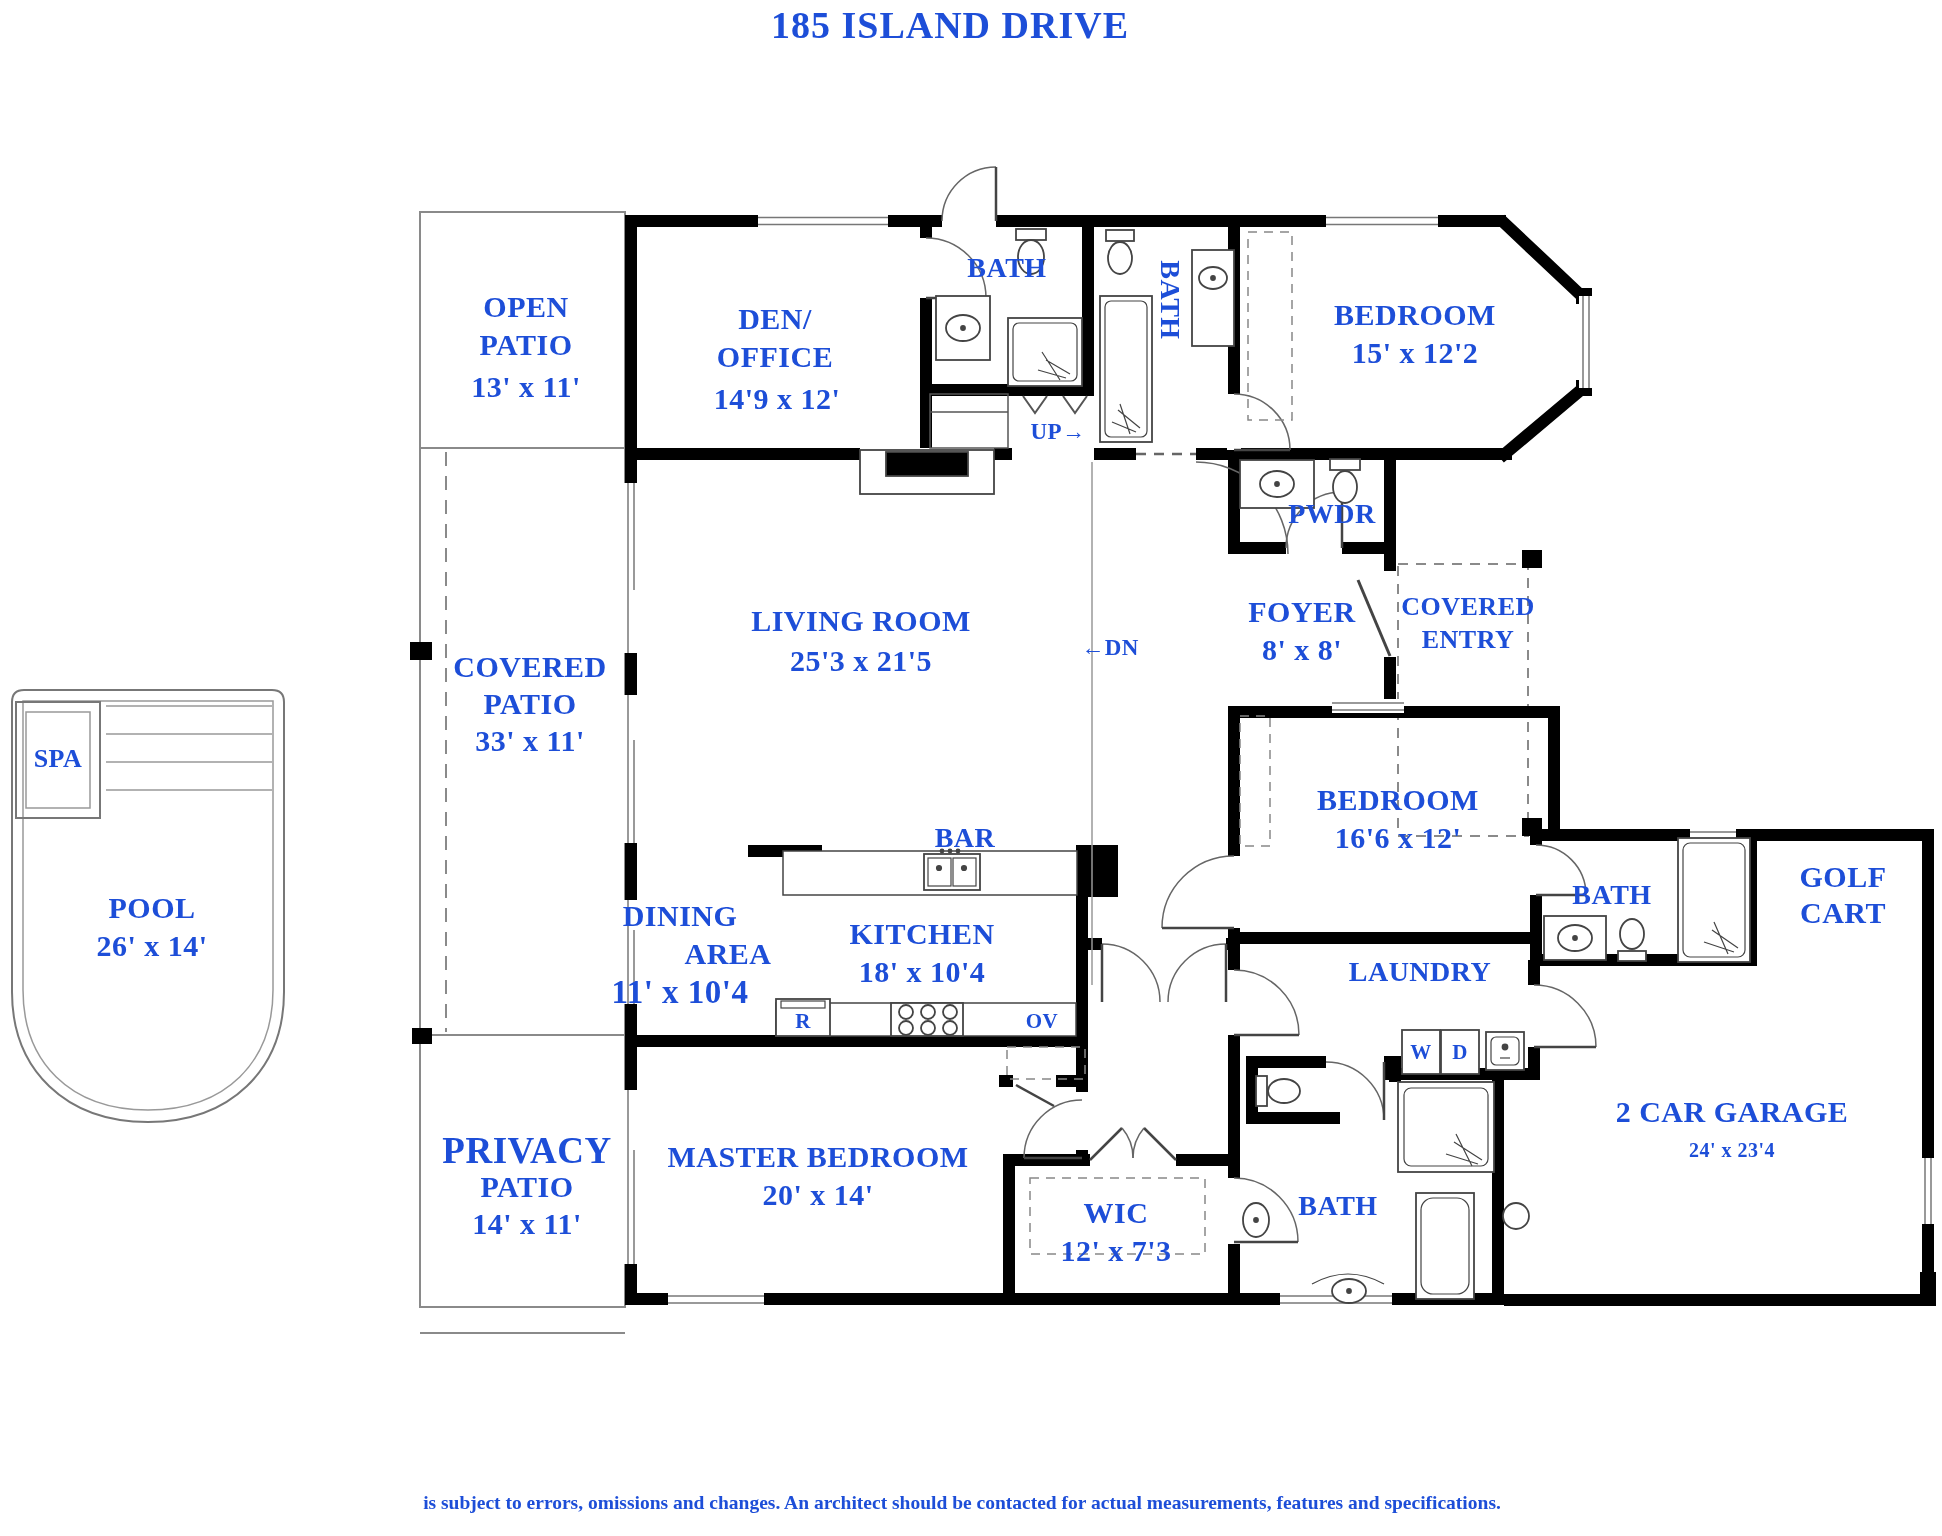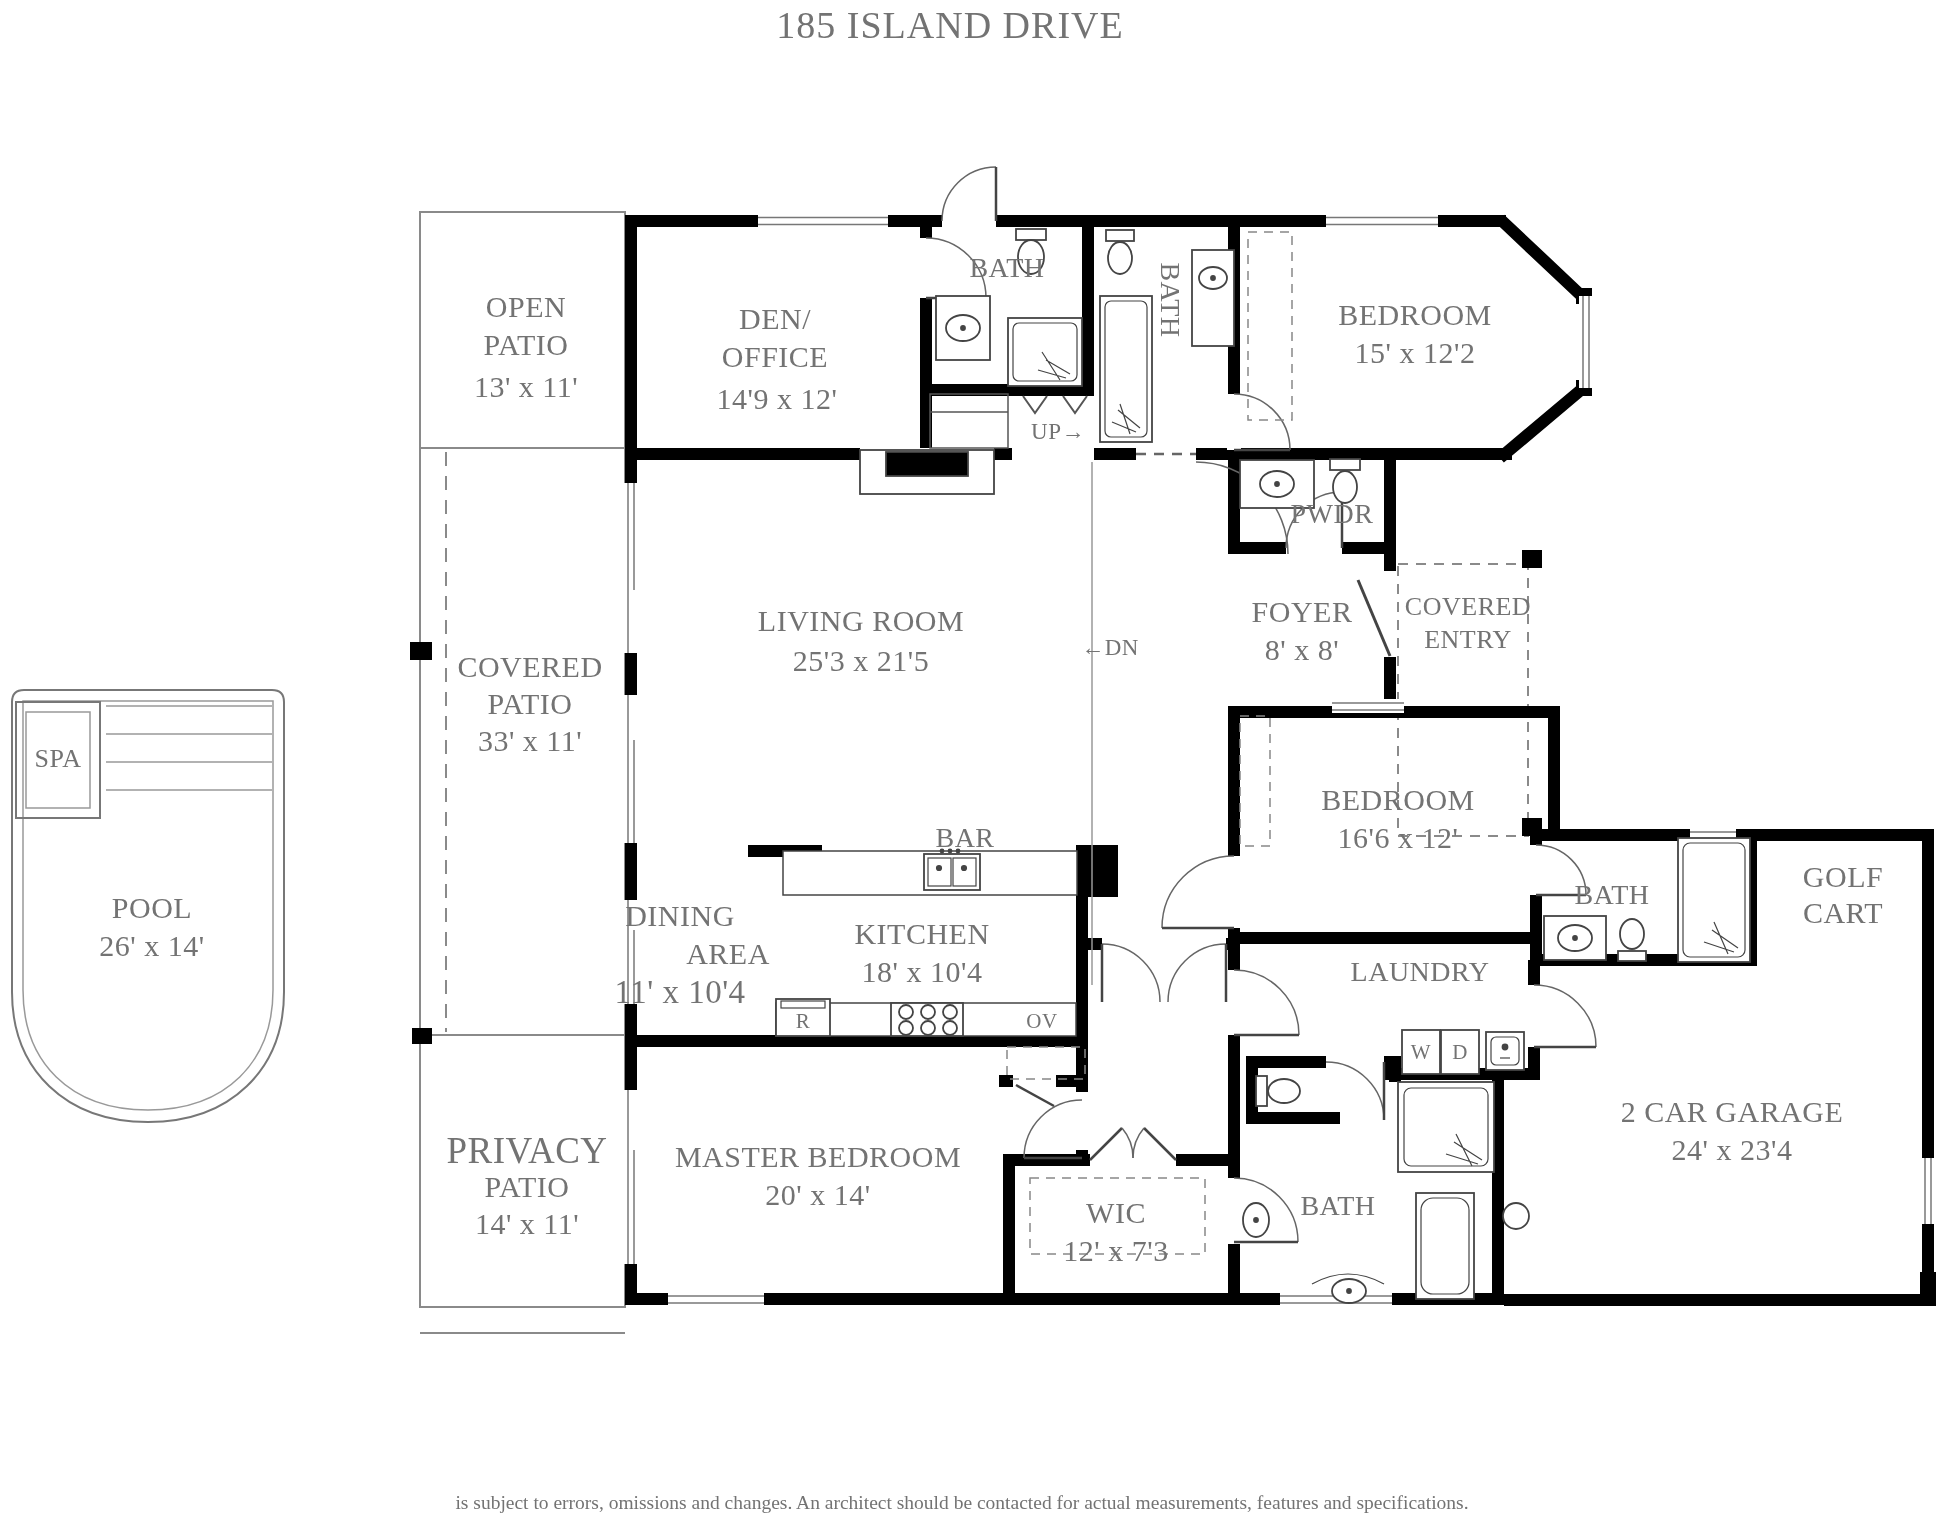--- a/index.html
+++ b/index.html
@@ -1,18 +1,18 @@
 <!DOCTYPE html>
 <html><head>
 <meta charset="utf-8">
 <style>
   html,body{margin:0;padding:0;background:#fff;}
   body{width:1942px;height:1536px;overflow:hidden;}
   .stage{position:relative;width:1942px;height:1308px;background:#fff;
-         font-family:"Liberation Serif","DejaVu Serif",serif;color:#737373;}
+         font-family:"Liberation Serif","DejaVu Serif",serif;color:#1d4ed8;font-weight:bold;}
   #plan-svg{position:absolute;left:0;top:0;}
   .title{position:absolute;left:950px;top:25px;transform:translate(-50%,-50%);
          font-size:38px;letter-spacing:1px;white-space:nowrap;}
   .lbl{position:absolute;transform:translate(-50%,-50%);white-space:nowrap;
        letter-spacing:.5px;line-height:1;}
   .lbl.rot90{transform:translate(-50%,-50%) rotate(90deg);}
   .notice{position:absolute;left:962px;top:1490px;transform:translateX(-50%);
           width:1340px;text-align:center;font-size:19.5px;line-height:26px;}
 </style>
 </head>
@@ -471,19 +471,19 @@
       <div class="lbl" style="left: 1460px; top: 1052px; font-size: 21px;">D</div>
       <div class="lbl" style="left: 527px; top: 1150px; font-size: 37px;">PRIVACY</div>
       <div class="lbl" style="left: 527px; top: 1187px; font-size: 30px;">PATIO</div>
       <div class="lbl" style="left: 527px; top: 1224px; font-size: 30px;">14' x 11'</div>
       <div class="lbl" style="left: 818px; top: 1157px; font-size: 30px;">MASTER BEDROOM</div>
       <div class="lbl" style="left: 818px; top: 1195px; font-size: 30px;">20' x 14'</div>
       <div class="lbl" style="left: 1116px; top: 1213px; font-size: 30px;">WIC</div>
       <div class="lbl" style="left: 1116px; top: 1251px; font-size: 30px;">12' x 7'3</div>
       <div class="lbl" style="left: 1338px; top: 1206px; font-size: 28px;">BATH</div>
       <div class="lbl" style="left: 1732px; top: 1112px; font-size: 30px;">2 CAR GARAGE</div>
-      <div class="lbl" style="left: 1732px; top: 1150px; font-size: 30px;">24' x 23'4</div>
+      <div class="lbl" style="left: 1732px; top: 1150px; font-size: 20px;">24' x 23'4</div>
     </div>
 
   <div class="notice">
     <div>is subject to errors, omissions and changes. An architect should be contacted for actual measurements, features and specifications.</div>
   </div>
 </div>
 
 </body></html>

